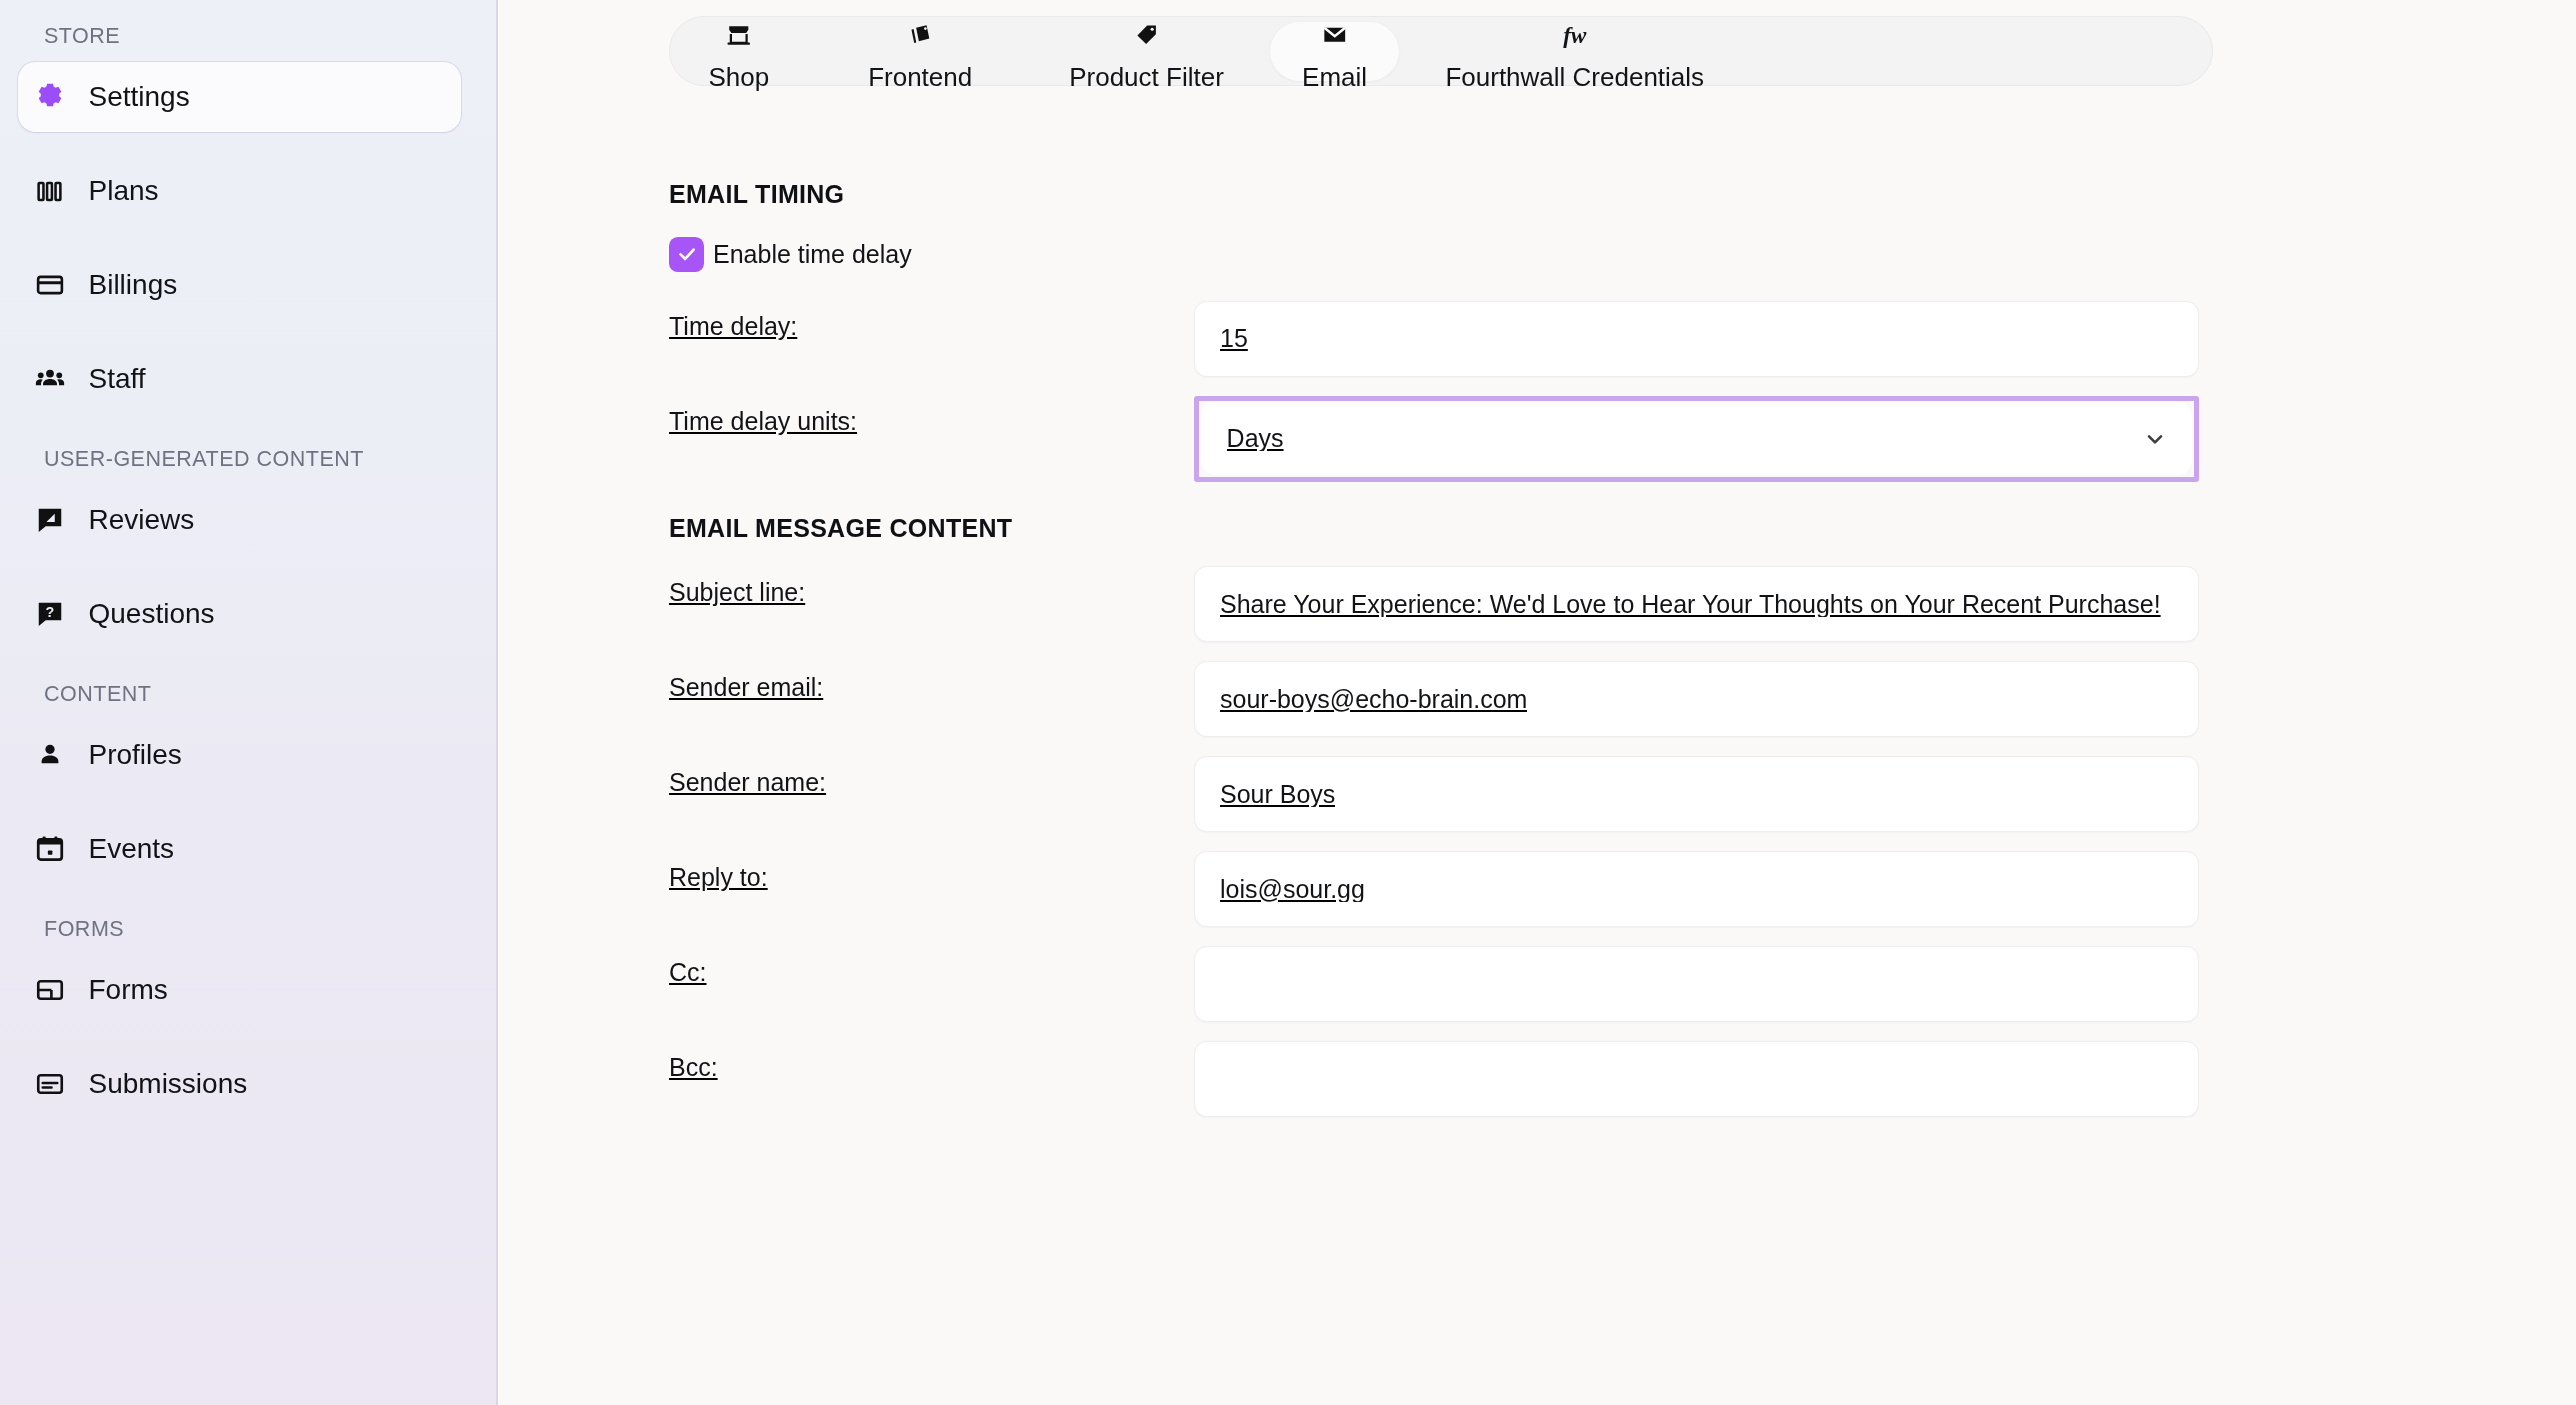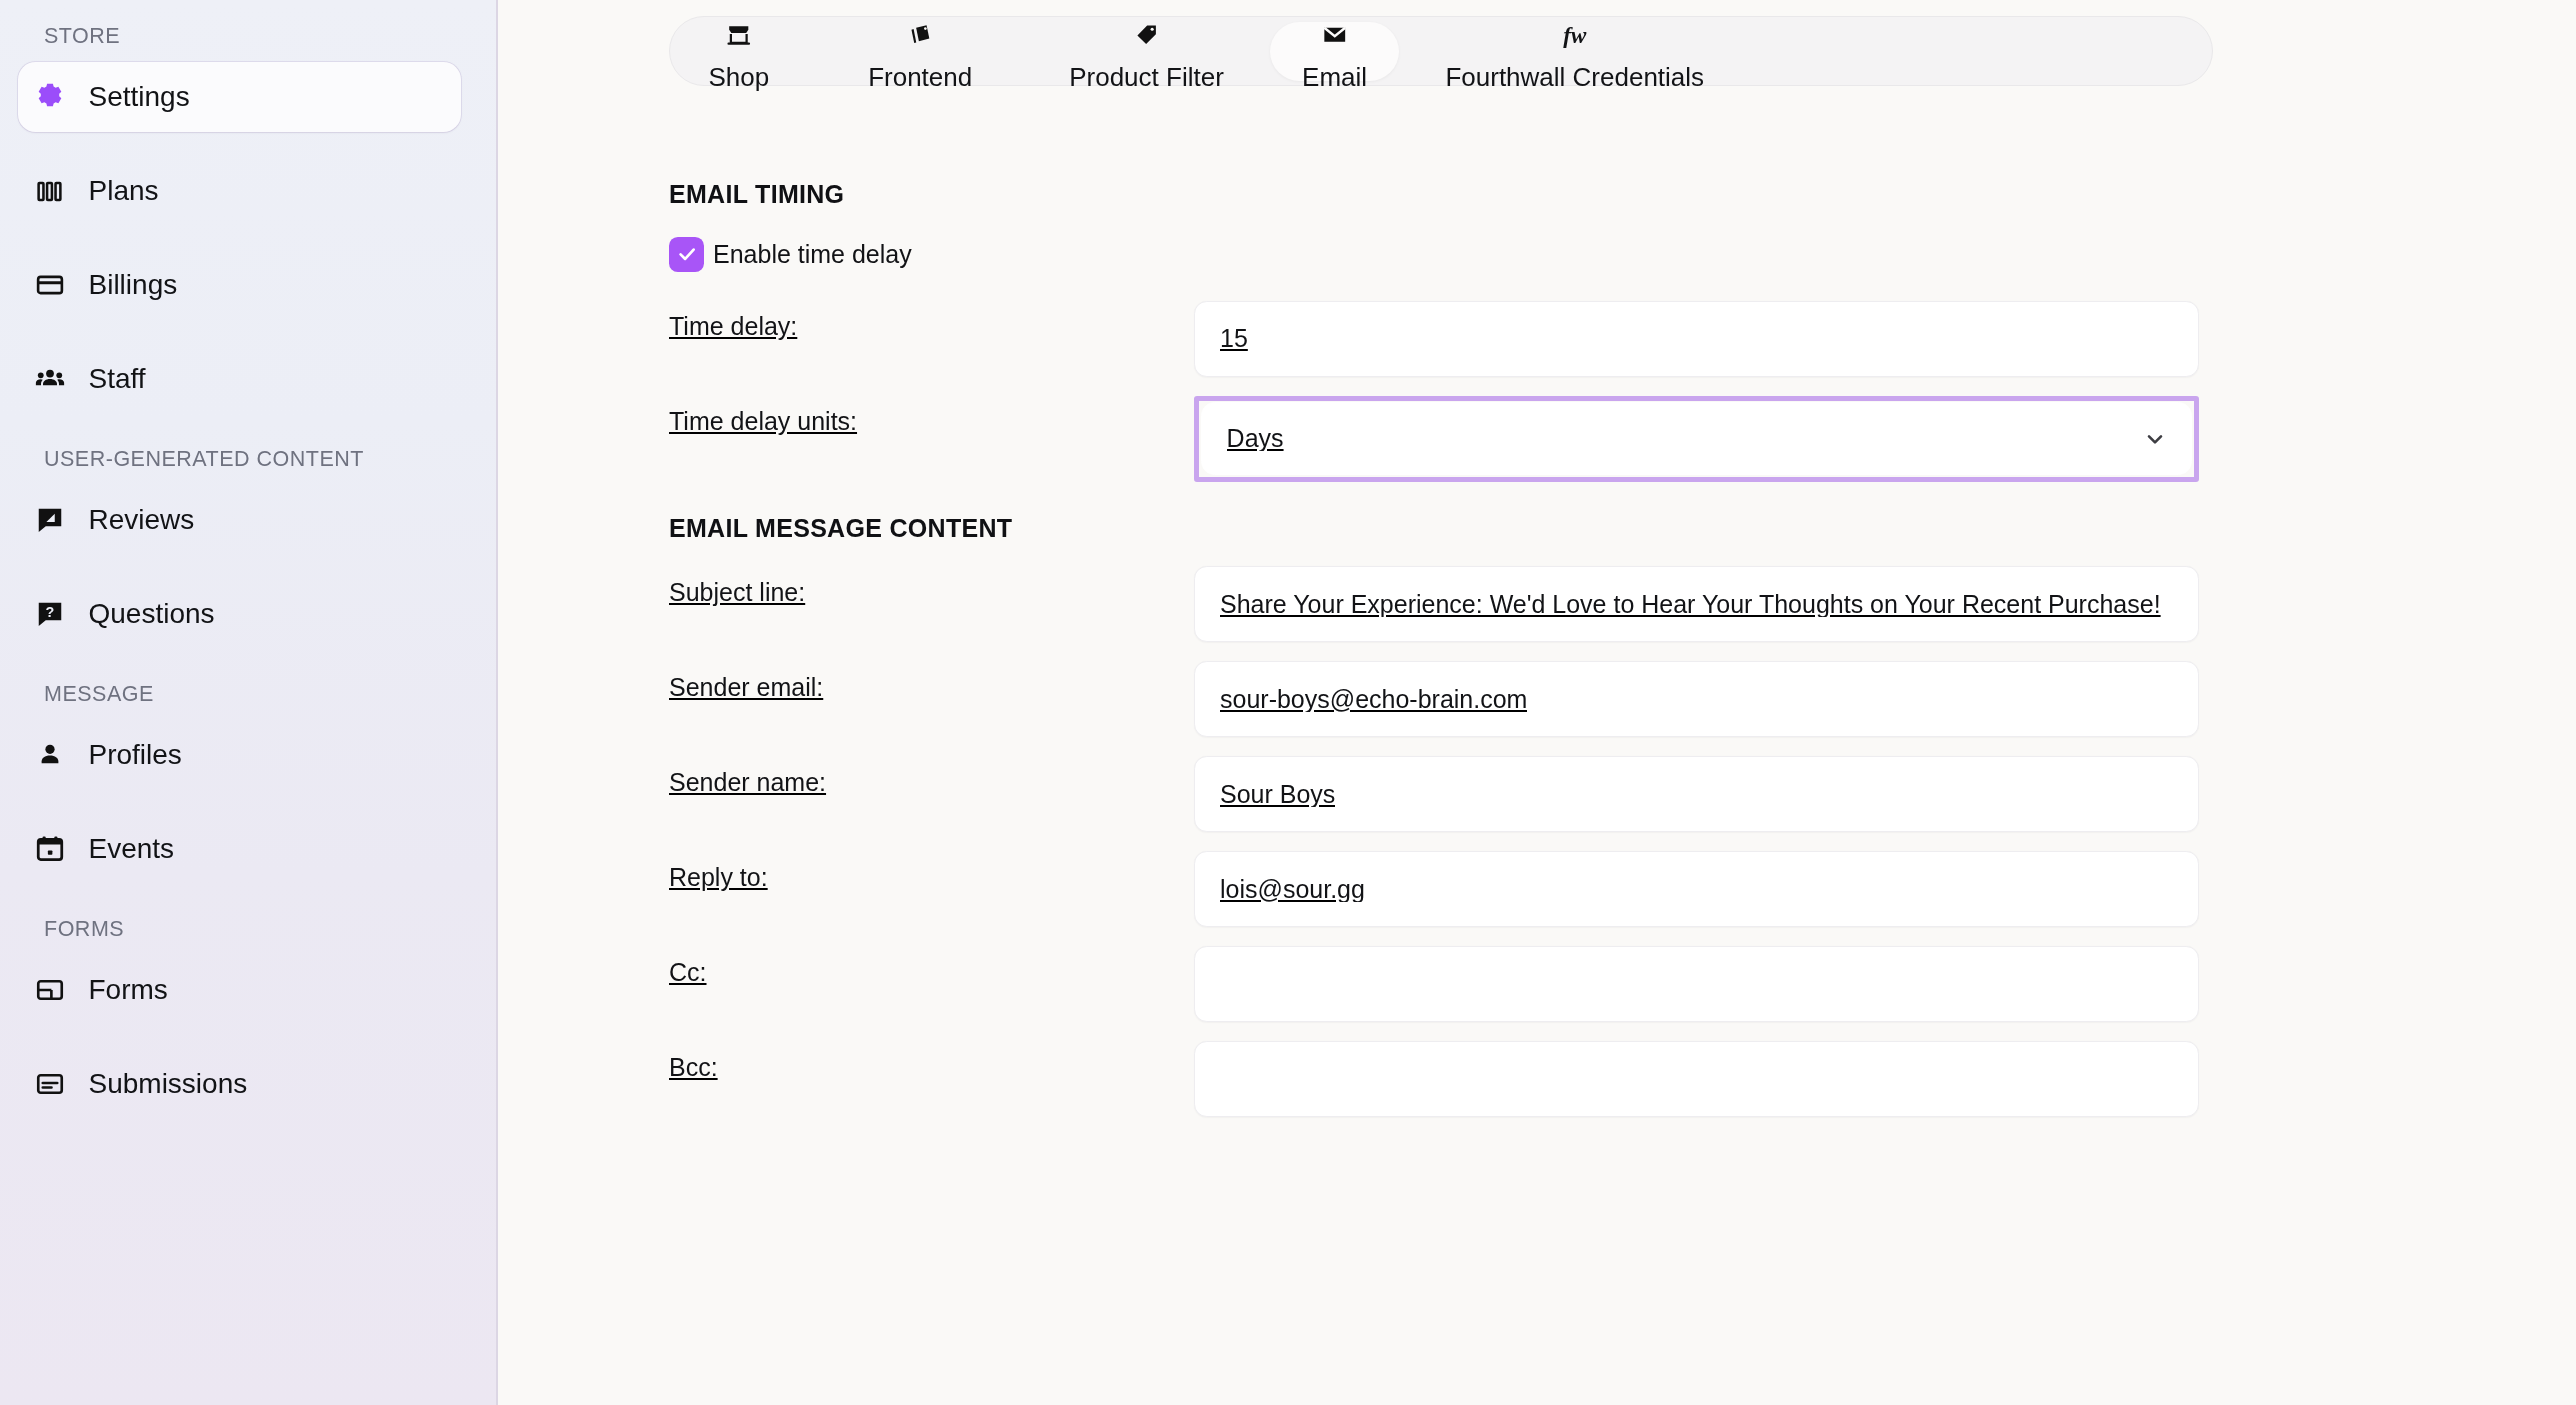--- a/index.html
+++ b/index.html
@@ -316,21 +316,21 @@
     <div class="side-item">
       <span class="side-item-icon">
         <svg width="30" height="30" viewBox="0 0 24 24" fill="#111">
           <path d="M3 3h18v14H8.6L3 21.6V3z"></path>
           <text x="12" y="14.2" font-family="Liberation Sans, sans-serif" font-size="11.5" font-weight="bold" fill="#eceef6" text-anchor="middle">?</text>
         </svg>
       </span>
       <span class="side-item-label">Questions</span>
     </div>
 
-    <div class="side-section-label">MESSAGE</div>
+    <div class="side-section-label">CONTENT</div>
 
     <div class="side-item">
       <span class="side-item-icon">
         <svg width="30" height="30" viewBox="0 0 24 24" fill="#111">
           <circle cx="12" cy="7.4" r="3.7"></circle>
           <path d="M12 12.4c-4 0-6.7 2.2-6.7 4.6V18.6h13.4V17c0-2.4-2.7-4.6-6.7-4.6z"></path>
         </svg>
       </span>
       <span class="side-item-label">Profiles</span>
     </div>

